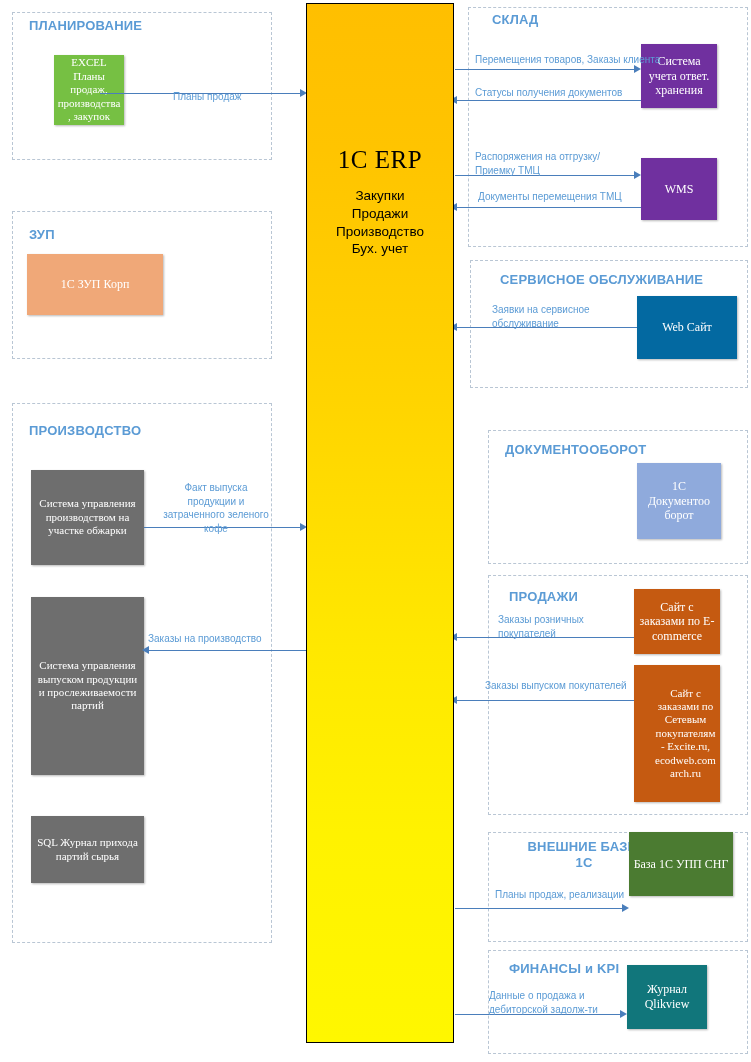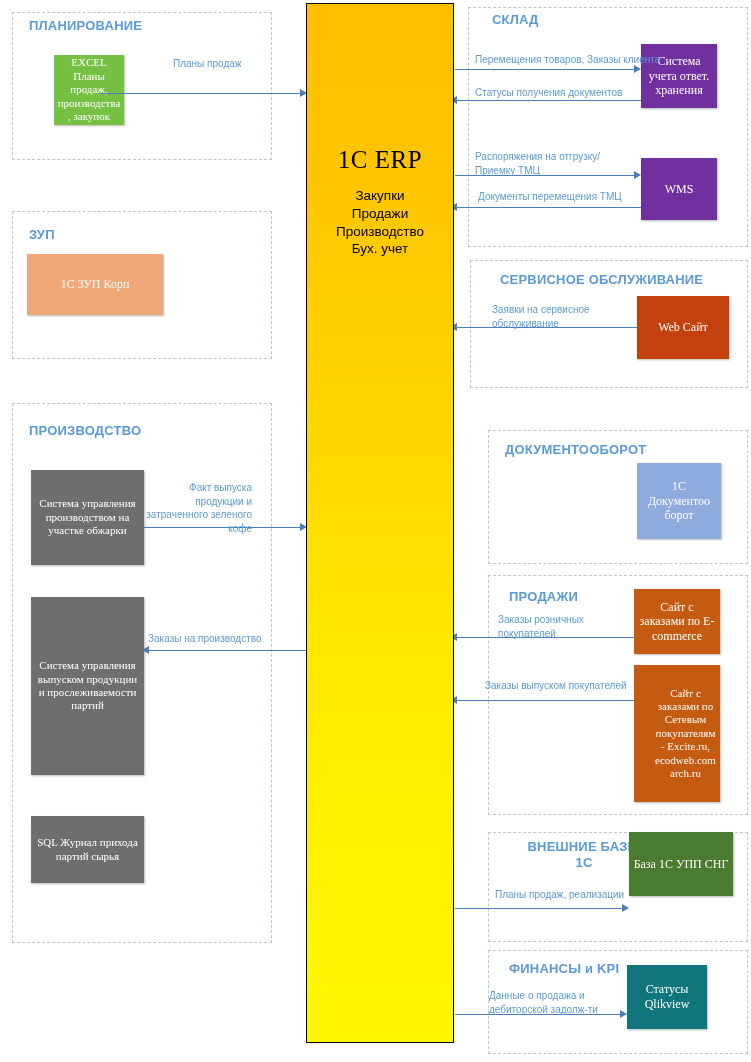--- a/index.html
+++ b/index.html
@@ -157,39 +157,39 @@
   <div class="group-title" style="left:509px;top:839px;width:150px;text-align:center;">ВНЕШНИЕ БАЗЫ
 1С</div>
 
   <div class="group" style="left:488px;top:950px;width:260px;height:104px;"></div>
   <div class="group-title" style="left:509px;top:961px;">ФИНАНСЫ и KPI</div>
 
   <div class="node" style="left:641px;top:44px;width:76px;height:64px;background:#70309F;">Система учета ответ. хранения</div>
 
   <div class="node" style="left:641px;top:158px;width:76px;height:62px;background:#70309F;">WMS</div>
 
-  <div class="node" style="left:637px;top:296px;width:92px;height:63px;background:#c2410c;">Web Сайт</div>
+  <div class="node" style="left:637px;top:296px;width:100px;height:63px;background:#0369a1;">Web Сайт</div>
 
   <div class="node" style="left:637px;top:463px;width:84px;height:76px;background:#8FAADC;">1С Документоо борот</div>
 
   <div class="node" style="left:634px;top:589px;width:86px;height:65px;background:#C55A11;">Сайт с заказами по E-commerce</div>
 
   <div class="node small" style="left:634px;top:665px;width:86px;height:137px;background:#C55A11;padding-left:21px;">Сайт с заказами по Сетевым покупателям - Excite.ru, ecodweb.com arch.ru</div>
 
   <div class="node" style="left:629px;top:832px;width:104px;height:64px;background:#4B7B31;">База 1С УПП СНГ</div>
 
-  <div class="node" style="left:627px;top:965px;width:80px;height:64px;background:#11767B;">Статусы Qlikview</div>
+  <div class="node" style="left:627px;top:965px;width:80px;height:64px;background:#11767B;">Журнал Qlikview</div>
 
   <div class="flow-line" style="left:100px;top:93px;width:200px;"></div>
   <div class="arrow-head right" style="left:300px;top:89px;"></div>
-  <div class="flow-label" style="left:133px;top:57px;padding-left:40px;">Планы продаж</div>
+  <div class="flow-label" style="left:133px;top:90px;padding-left:40px;">Планы продаж</div>
 
   <div class="flow-line" style="left:144px;top:527px;width:156px;"></div>
   <div class="arrow-head right" style="left:300px;top:523px;"></div>
-  <div class="flow-label" style="left:140px;top:481px;width:112px;text-align:right;">Факт выпуска продукции и затраченного зеленого кофе</div>
+  <div class="flow-label" style="left:160px;top:481px;width:112px;text-align:center;">Факт выпуска продукции и затраченного зеленого кофе</div>
 
   <div class="flow-line" style="left:148px;top:650px;width:158px;"></div>
   <div class="arrow-head left" style="left:142px;top:646px;"></div>
   <div class="flow-label" style="left:148px;top:632px;">Заказы на производство</div>
 
   <div class="flow-line" style="left:455px;top:69px;width:181px;"></div>
   <div class="arrow-head right" style="left:634px;top:65px;"></div>
   <div class="flow-label" style="left:475px;top:53px;">Перемещения товаров, Заказы клиента</div>
 
   <div class="flow-line" style="left:455px;top:100px;width:186px;"></div>

